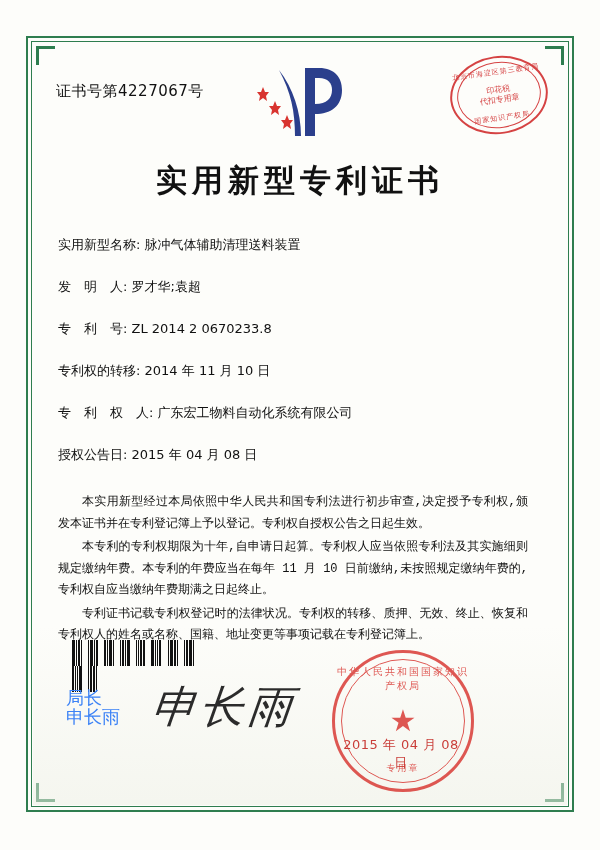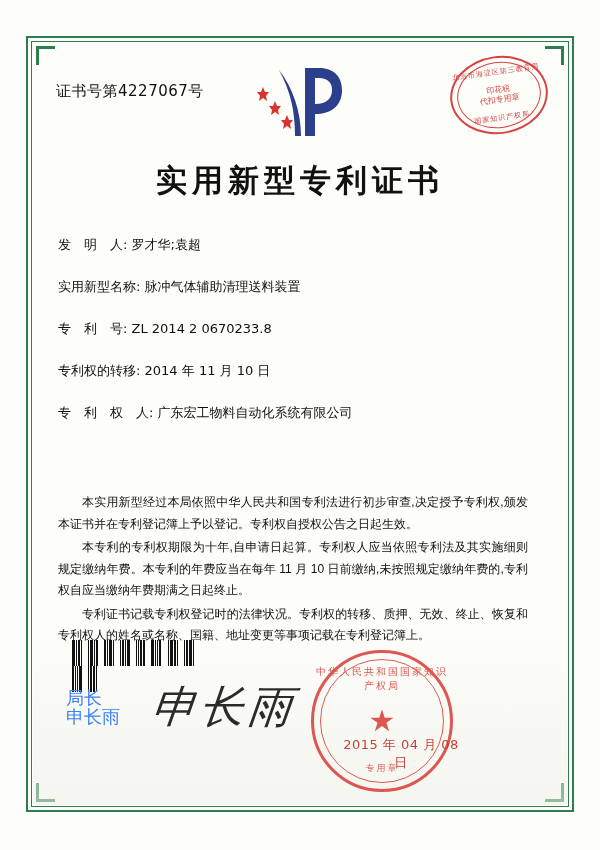--- a/index.html
+++ b/index.html
@@ -149,21 +149,21 @@
 
   .body-text {
     position: absolute;
     left: 58px;
     top: 492px;
     width: 470px;
     font-size: 12px;
     line-height: 21.5px;
     color: #111;
     text-align: justify;
-    font-family: Liberation Sans, sans-serif;
+    font-family: Liberation Mono, monospace;
   }
   .body-text p {
     margin: 0 0 2px 0;
     text-indent: 24px;
   }
 
   
   .barcode {
     position: absolute;
     left: 72px;
@@ -198,21 +198,21 @@
     font-family: "DejaVu Serif", "Liberation Serif", serif;
     font-style: italic;
     letter-spacing: 4px;
     transform: skewX(-6deg);
     opacity: 0.92;
   }
 
   
   .seal-main {
     position: absolute;
-    left: 311px;
+    left: 332px;
     top: 650px;
     width: 136px;
     height: 136px;
     border: 3px solid #d8342f;
     border-radius: 50%;
     color: #d8342f;
     opacity: 0.82;
   }
   .seal-main .ring {
     position: absolute;
@@ -315,38 +315,42 @@
       <div>印花税</div>
       <div>代扣专用章</div>
     </div>
     <div class="arc-bottom">国家知识产权局</div>
   </div>
 
   <div class="doc-title">实用新型专利证书</div>
 
   <div class="fields">
     <div class="field">
+      <span class="lbl">实用新型名称:</span>
+      <span class="val">脉冲气体辅助清理送料装置</span>
+    </div>
+    <div class="field">
       <span class="lbl">发　明　人:</span>
       <span class="val">罗才华;袁超</span>
     </div>
     <div class="field">
-      <span class="lbl">实用新型名称:</span>
-      <span class="val">脉冲气体辅助清理送料装置</span>
-    </div>
-    <div class="field">
       <span class="lbl">专　利　号:</span>
       <span class="val">ZL 2014 2 0670233.8</span>
     </div>
     <div class="field">
       <span class="lbl">专利权的转移:</span>
       <span class="val">2014 年 11 月 10 日</span>
     </div>
     <div class="field">
       <span class="lbl">专　利　权　人:</span>
       <span class="val">广东宏工物料自动化系统有限公司</span>
+    </div>
+    <div class="field">
+      <span class="lbl">授权公告日:</span>
+      <span class="val">2015 年 04 月 08 日</span>
     </div>
   </div>
 
   <div class="body-text">
     <p>本实用新型经过本局依照中华人民共和国专利法进行初步审查,决定授予专利权,颁发本证书并在专利登记簿上予以登记。专利权自授权公告之日起生效。</p>
     <p>本专利的专利权期限为十年,自申请日起算。专利权人应当依照专利法及其实施细则规定缴纳年费。本专利的年费应当在每年 11 月 10 日前缴纳,未按照规定缴纳年费的,专利权自应当缴纳年费期满之日起终止。</p>
     <p>专利证书记载专利权登记时的法律状况。专利权的转移、质押、无效、终止、恢复和专利权人的姓名或名称、国籍、地址变更等事项记载在专利登记簿上。</p>
   </div>
 
   <div class="barcode">

